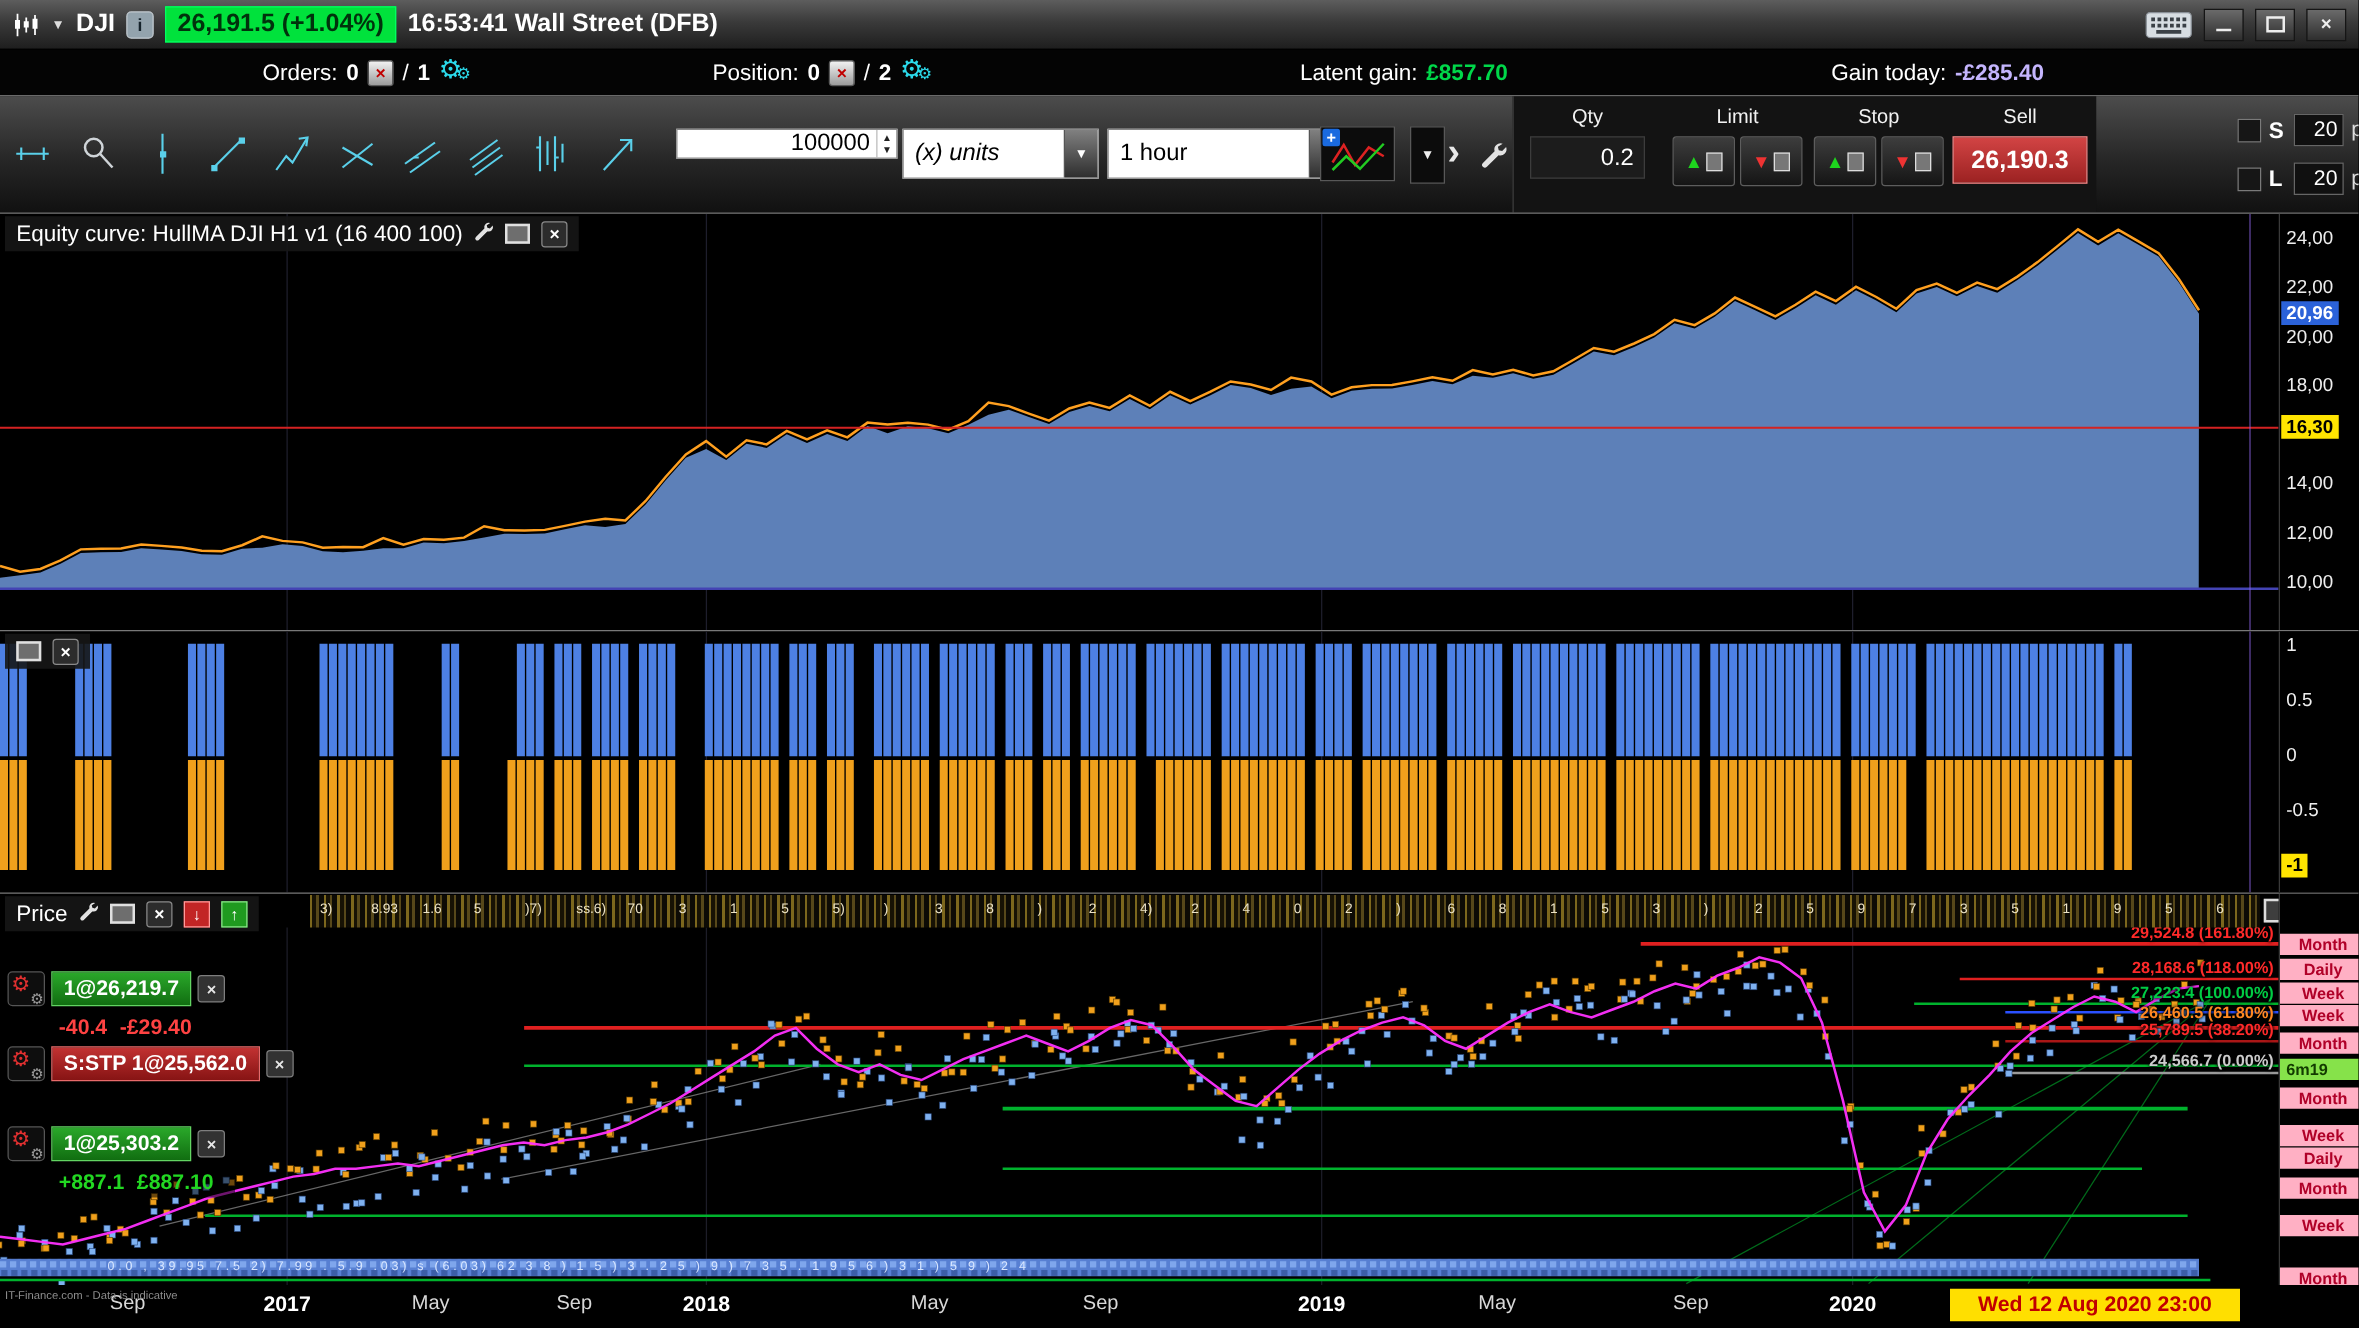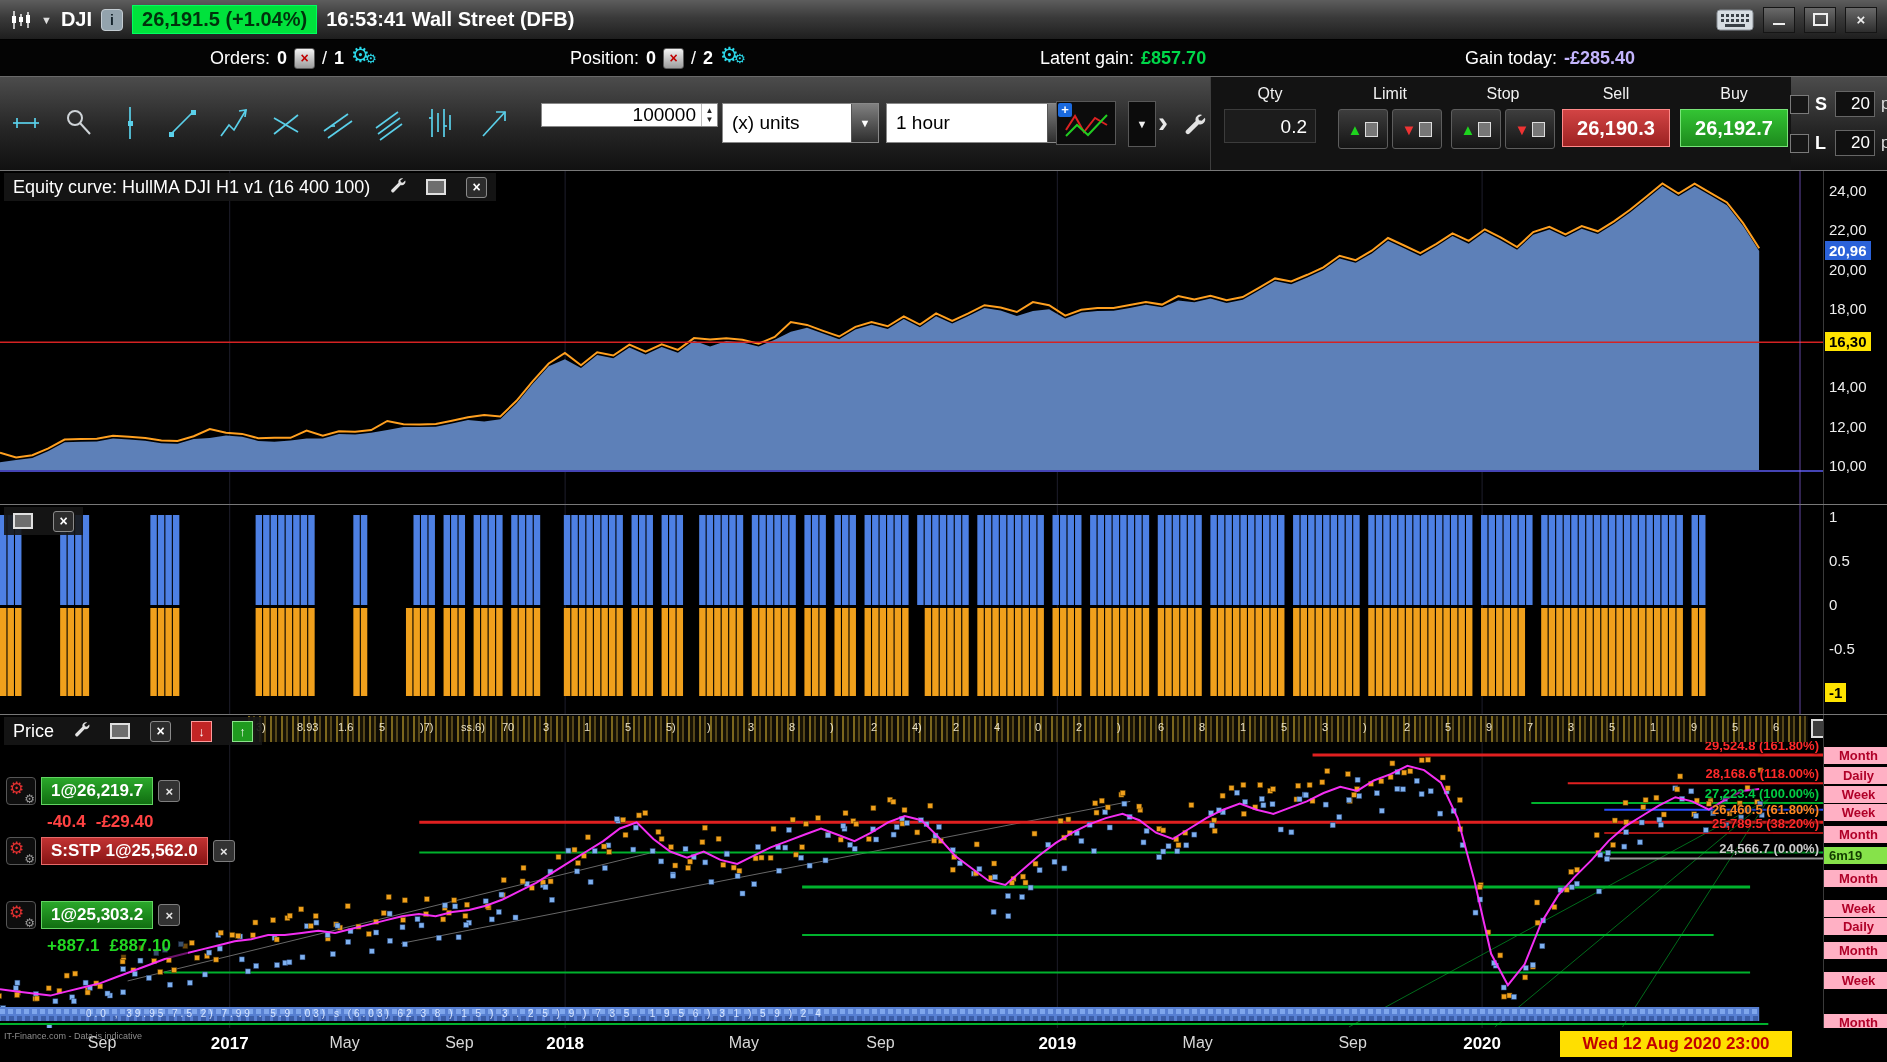--- a/index.html
+++ b/index.html
@@ -39,21 +39,21 @@
   
   .toolbar{position:absolute;top:76px;left:0;width:100%;height:94px;
     background:linear-gradient(#4c4c4c,#262626 55%,#101010);border-top:1px solid #6a6a6a;}
   .tool-icons{position:absolute;left:8px;top:10px;height:72px;display:flex;gap:16px;align-items:center;}
   .ticon{width:36px;height:48px;display:flex;align-items:center;justify-content:center;}
   .qty-input{position:absolute;left:541px;top:26px;width:177px;height:24px;background:#fff;border:1px solid #888;
     display:flex;align-items:center;box-sizing:border-box;}
   .qty-text{flex:1;color:#000;font-size:19px;text-align:right;padding-right:5px;}
   .spin{width:15px;height:100%;display:flex;flex-direction:column;align-items:center;justify-content:center;color:#222;font-size:8px;line-height:9px;border-left:1px solid #bbb;}
   .dd{position:absolute;top:26px;height:40px;background:#fff;border:1px solid #888;display:flex;align-items:center;color:#000;font-size:19px;box-sizing:border-box;}
-  .dd-units{left:722px;width:157px;}
+  .dd-units{left:722px;width:157px;font-style:italic;}
   .dd-tf{left:886px;width:189px;}
   .dd .lab{flex:1;padding-left:9px;white-space:nowrap;overflow:hidden;}
   .dd .btn{width:26px;height:100%;background:linear-gradient(#808080,#2e2e2e);color:#fff;display:flex;align-items:center;justify-content:center;font-size:11px;border-left:1px solid #555;}
   .charttype{position:absolute;left:1056px;top:24px;width:60px;height:44px;background:#0c0c0c;border:1px solid #585858;padding:0;display:flex;align-items:center;justify-content:center;position:absolute;}
   .ct-plus{position:absolute;left:1058px;top:26px;width:14px;height:14px;background:#1a6adf;border-radius:2px;display:flex;align-items:center;justify-content:center;color:#fff;font-size:13px;font-weight:bold;line-height:12px;}
   .ct-caret{position:absolute;left:1128px;top:24px;width:26px;height:44px;background:#0c0c0c;border:1px solid #585858;color:#eee;display:flex;align-items:center;justify-content:center;font-size:11px;}
   .next-arrow{position:absolute;left:1158px;top:28px;color:#e8e8e8;font-size:30px;font-weight:bold;}
   .wrench-btn{position:absolute;left:1178px;top:28px;width:34px;height:38px;background:transparent;border:none;display:flex;align-items:center;justify-content:center;}
 
   .trade-cluster{position:absolute;left:1210px;top:0;height:94px;display:flex;background:#131313;border-left:1px solid #3e3e3e;}
@@ -78,21 +78,21 @@
   .sl-p{font-size:17px;color:#ddd;}
 
   
   .panel{position:absolute;left:0;width:1887px;overflow:hidden;background:#000;}
   #equity-panel{top:170px;height:334px;border-top:1px solid #787878;box-sizing:border-box;}
   #backtest-panel{top:504px;height:210px;border-top:1px solid #787878;box-sizing:border-box;}
   #price-panel{top:714px;height:314px;border-top:1px solid #787878;box-sizing:border-box;}
   .chart-svg{position:absolute;left:0;top:0;}
   .axis-col{position:absolute;left:1823px;top:0;width:64px;height:100%;background:#000;border-left:1px solid #3a3a3a;z-index:6;}
   .axis-label{position:absolute;left:1px;font-size:15px;color:#eee;white-space:nowrap;padding:1px 4px;}
-  .panel-header{position:absolute;left:4px;top:2px;height:28px;display:inline-flex;align-items:center;gap:20px;
+  .panel-header{position:absolute;left:4px;top:2px;height:28px;display:inline-flex;align-items:center;gap:9px;
     background:rgba(22,22,22,0.9);padding:0 9px;font-size:18px;color:#fff;z-index:7;white-space:nowrap;}
   .ph-window{width:16px;height:12px;border:2px solid #e0e0e0;background:#6e6e6e;display:inline-block;}
   .ph-close{width:19px;height:19px;background:#2c2c2c;border:1px solid #8a8a8a;border-radius:3px;color:#fff;
     font-weight:bold;font-size:14px;display:flex;align-items:center;justify-content:center;}
   .ph-down{width:19px;height:19px;background:#c22525;border:1px solid #ff9a9a;color:#fff;font-size:13px;font-weight:bold;display:flex;align-items:center;justify-content:center;}
   .ph-up{width:19px;height:19px;background:#1f9a1f;border:1px solid #8ae48a;color:#fff;font-size:13px;font-weight:bold;display:flex;align-items:center;justify-content:center;}
 
   
   .ribbon{position:absolute;left:248px;top:1px;width:1560px;height:26px;overflow:hidden;z-index:5;
     background:repeating-linear-gradient(90deg,#7c671d 0px,#7c671d 2px,#171204 2px,#171204 5px,#57481a 5px,#57481a 7px,#0d0b05 7px,#0d0b05 11px);}
@@ -358,24 +358,20 @@
             </button>
           <button class="obtn">
               <span class="ra">▼</span>
               <span class="docic"></span>
             </button>
         </div>
       </div>
       <div class="tc-col" style="width:122px">
         <div class="tc-head">Sell</div>
         <button class="sellbtn">26,190.3</button>
-      </div>
-      <div class="tc-col" style="width:114px">
-        <div class="tc-head">Buy</div>
-        <button class="buybtn">26,192.7</button>
       </div>
     </div>
 
     <div class="sl-cluster">
       <div class="sl-row">
         <span class="cb"></span>
         <span class="sl-l">S</span>
         <span class="sl-box">20</span>
         <span class="sl-p">p</span>
       </div>

